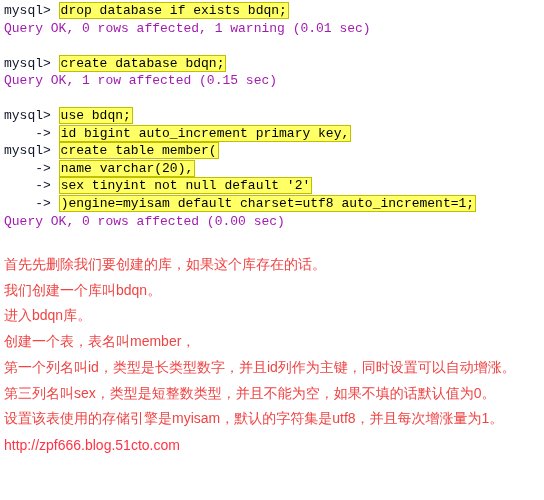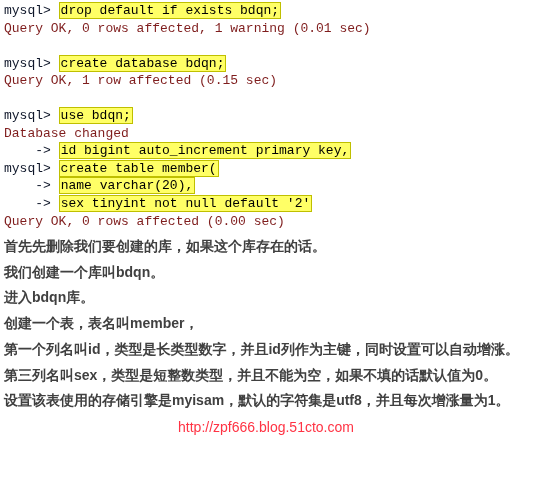--- a/index.html
+++ b/index.html
@@ -13,58 +13,58 @@
     width: 544px;
     box-sizing: border-box;
   }
   .term-line { white-space: pre-wrap; }
   .prompt { color: #0f172a; }
   .hl {
     background: #ffff66;
     border: 1px solid #bfbf00;
     padding: 0 1px;
   }
-  .result { color: #7f1d1d; }
+  .result { color: #a21caf; }
   .annotation {
-    margin-top: 6px;
+    margin-top: 24px;
     font-family: "Microsoft YaHei", SimSun, sans-serif;
     font-size: 14px;
     line-height: 1.55;
-    color: #404040;
-    font-weight: bold;
+    color: #ef4444;
+    font-weight: normal;
   }
   .annotation p { margin: 0 0 4px 0; }
   .watermark {
-    text-align: center;
+    text-align: left;
     color: #ff3344;
     font-family: sans-serif;
     font-size: 14px;
     margin-top: 6px;
     padding-right: 12px;
   }
 </style>
 </head>
 <body>
 
 <div>
-  <div class="term-line"><span class="prompt">mysql&gt; </span><span class="hl">drop default if exists bdqn;</span></div>
+  <div class="term-line"><span class="prompt">mysql&gt; </span><span class="hl">drop database if exists bdqn;</span></div>
   <div class="term-line result">Query OK, 0 rows affected, 1 warning (0.01 sec)</div>
   <div class="term-line">&nbsp;</div>
 
   <div class="term-line"><span class="prompt">mysql&gt; </span><span class="hl">create database bdqn;</span></div>
   <div class="term-line result">Query OK, 1 row affected (0.15 sec)</div>
   <div class="term-line">&nbsp;</div>
 
   <div class="term-line"><span class="prompt">mysql&gt; </span><span class="hl">use bdqn;</span></div>
-  <div class="term-line result">Database changed</div>
 
   <div class="term-line"><span class="prompt">    -&gt; </span><span class="hl">id bigint auto_increment primary key,</span></div>
   <div class="term-line"><span class="prompt">mysql&gt; </span><span class="hl">create table member(</span></div>
   <div class="term-line"><span class="prompt">    -&gt; </span><span class="hl">name varchar(20),</span></div>
   <div class="term-line"><span class="prompt">    -&gt; </span><span class="hl">sex tinyint not null default '2'</span></div>
+  <div class="term-line"><span class="prompt">    -&gt; </span><span class="hl">)engine=myisam default charset=utf8 auto_increment=1;</span></div>
   <div class="term-line result">Query OK, 0 rows affected (0.00 sec)</div>
 </div>
 
 <div class="annotation">
   <p>首先先删除我们要创建的库，如果这个库存在的话。</p>
   <p>我们创建一个库叫bdqn。</p>
   <p>进入bdqn库。</p>
   <p>创建一个表，表名叫member，</p>
   <p>第一个列名叫id，类型是长类型数字，并且id列作为主键，同时设置可以自动增涨。</p>
   <p>第三列名叫sex，类型是短整数类型，并且不能为空，如果不填的话默认值为0。</p>

